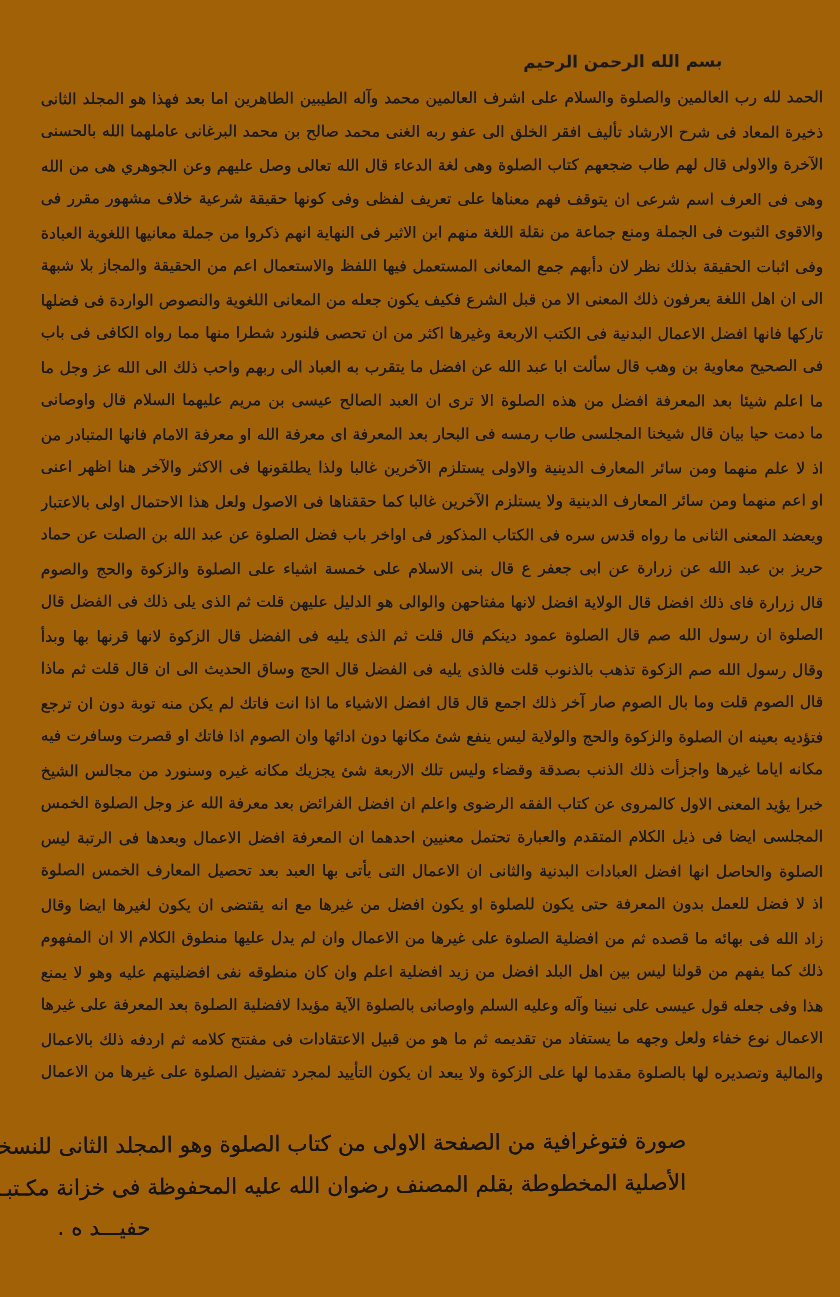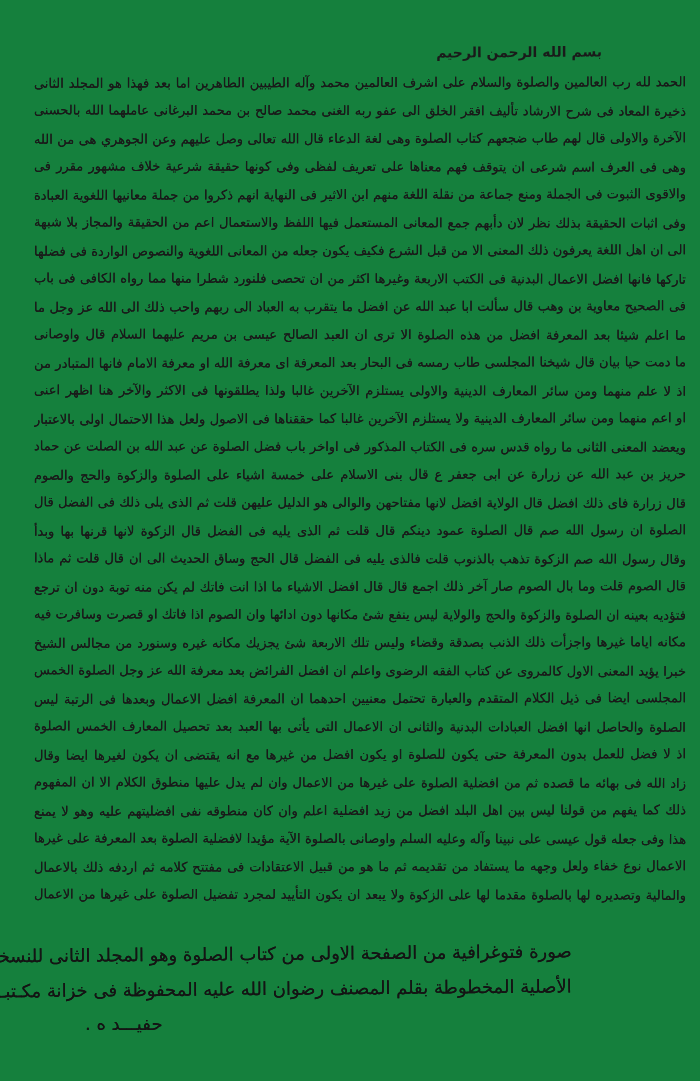--- a/index.html
+++ b/index.html
@@ -6,21 +6,21 @@
   body {
     width: 700px; height: 1081px;
     background: #fcfcfa;
     position: relative;
     overflow: hidden;
     font-family: "DejaVu Sans", sans-serif;
     color: #1a1a1a;
   }
   .page {
     position: absolute; inset: 0;
-    background: #15803d;
+    background: #a16207;
   }
   
   .basmala {
     position: absolute;
     top: 44px; left: 436px; width: 166px;
     direction: rtl;
     text-align: center;
     font-size: 14px;
     font-weight: bold;
     white-space: nowrap;
@@ -50,21 +50,21 @@
     position: absolute;
     direction: rtl;
     white-space: nowrap;
     font-size: 18px;
     line-height: 24px;
     text-shadow: 0 0 0.4px #141414;
     color: #141414;
   }
   .caption-1 { top: 942px; right: 128px; transform: rotate(-0.5deg); }
   .caption-2 { top: 977px; right: 128px; transform: rotate(-0.5deg); }
-  .caption-3 { top: 1012px; left: 48px; margin-left: 37px; }
+  .caption-3 { top: 1012px; left: 48px; }
 </style>
 </head>
 <body>
 
 <div class="page">
 
   <div class="basmala">بسم الله الرحمن الرحيم</div>
 
   <div class="ms-body">
     <div class="ms-line">الحمد لله رب العالمين والصلوة والسلام على اشرف العالمين محمد وآله الطيبين الطاهرين اما بعد فهذا هو المجلد الثانى من كتاب</div>

